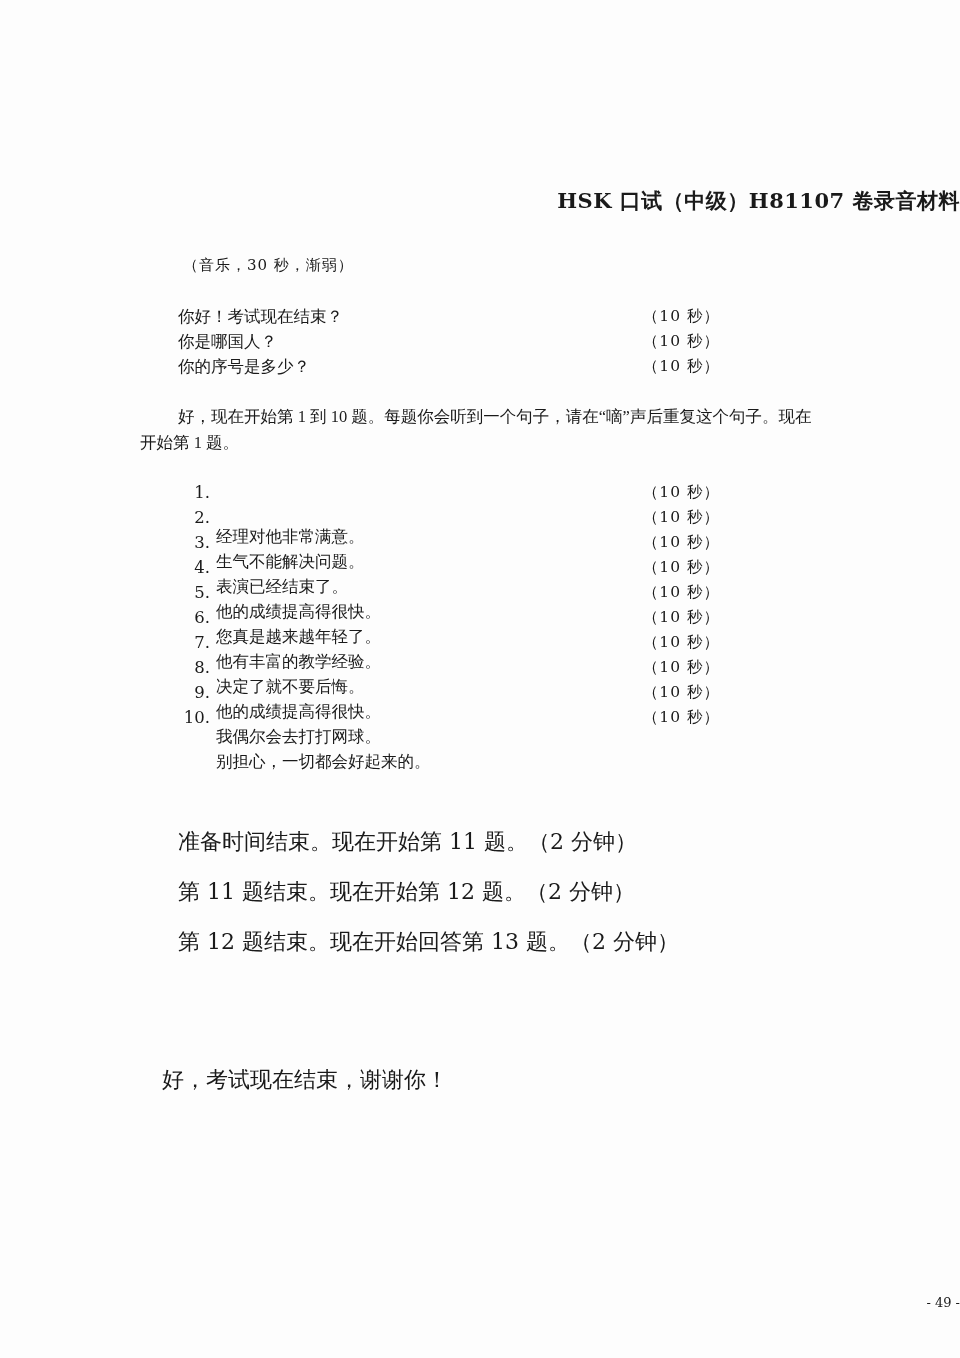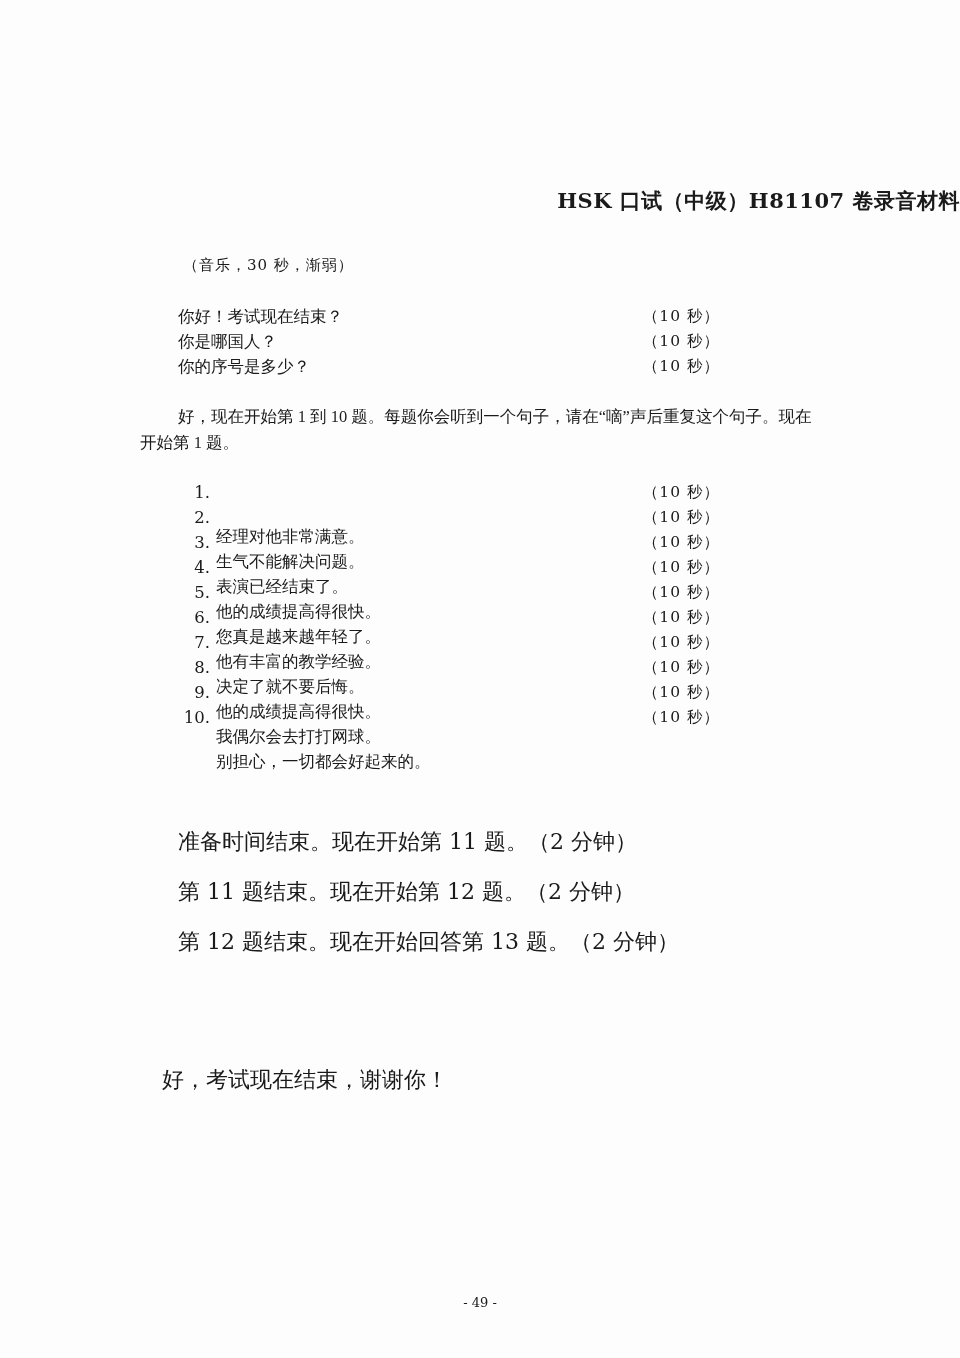--- a/index.html
+++ b/index.html
@@ -16,21 +16,21 @@
   .line { position: absolute; font-size: 22px; white-space: nowrap; line-height: 24px; }
   .music { left: 183px; top: 253px; font-size: 15px; letter-spacing: 1px; }
   .qrow { position: absolute; left: 178px; width: 542px; height: 25px; font-size: 16.5px; line-height: 25px; }
   .qrow .q { position: absolute; left: 0; top: 0; white-space: nowrap; }
   .qrow .t { position: absolute; right: 0; top: 0; white-space: nowrap; font-size: 15.5px; letter-spacing: 1px; }
   .numrow { position: absolute; left: 178px; width: 542px; height: 25px; font-size: 16.5px; line-height: 25px; }
   .numrow .n { position: absolute; left: 0; width: 32px; text-align: right; top: 0; }
   .numrow .s { position: absolute; left: 38px; top: 0; white-space: nowrap; margin-top: 44px; }
   .numrow .t { position: absolute; right: 0; top: 0; white-space: nowrap; font-size: 15.5px; letter-spacing: 1px; }
   .para { position: absolute; left: 140px; width: 672px; font-size: 16.5px; line-height: 26px; text-indent: 38px; font-family: Liberation Serif, serif; }
-  .page-num { position: absolute; left: 0; width: 960px; top: 1295px; text-align: center; font-size: 13px; }
+  .page-num { position: absolute; left: 0; width: 960px; top: 1295px; text-align: right; font-size: 13px; }
 </style>
 </head>
 <body>
 
 <div class="page">
 
   <div class="title">HSK 口试（中级）H81107 卷录音材料</div>
 
   <div class="line music">（音乐，30 秒，渐弱）</div>
 

